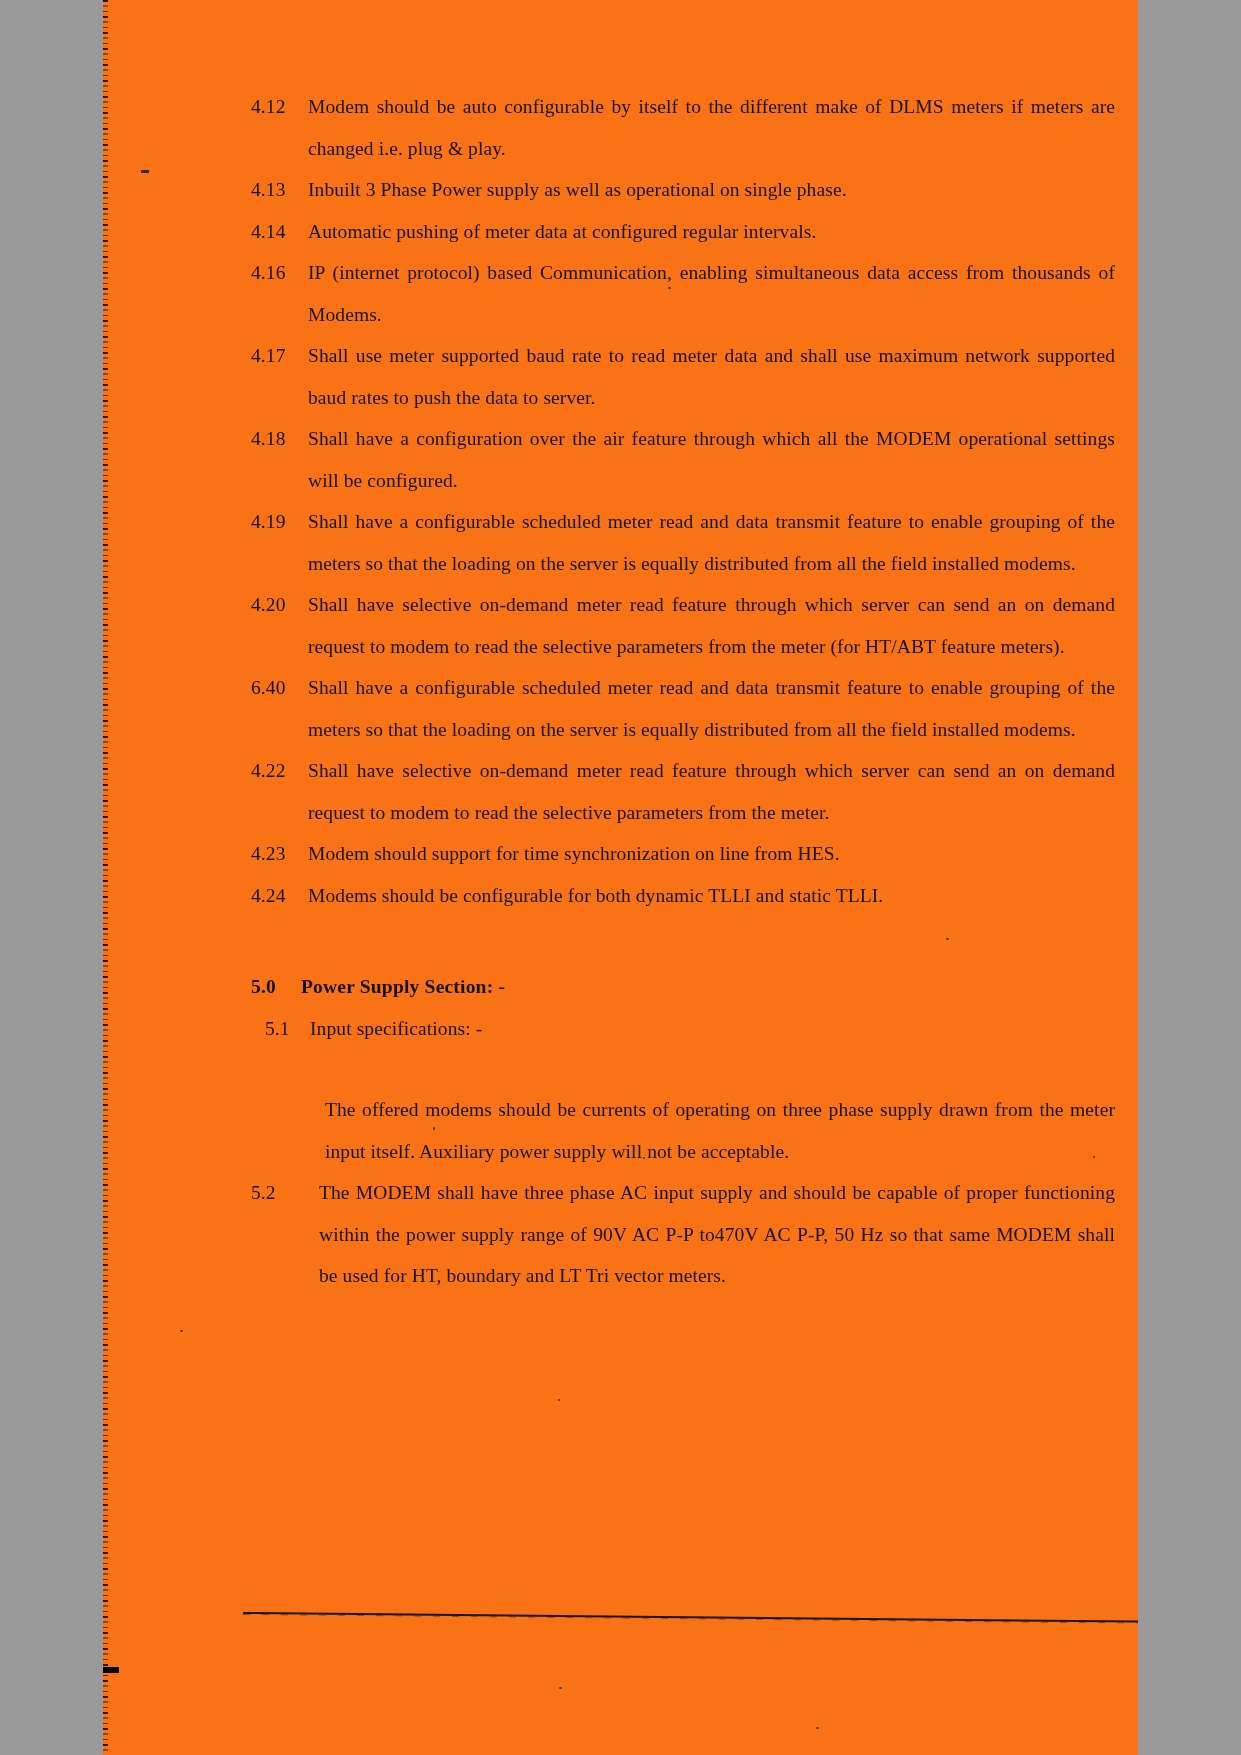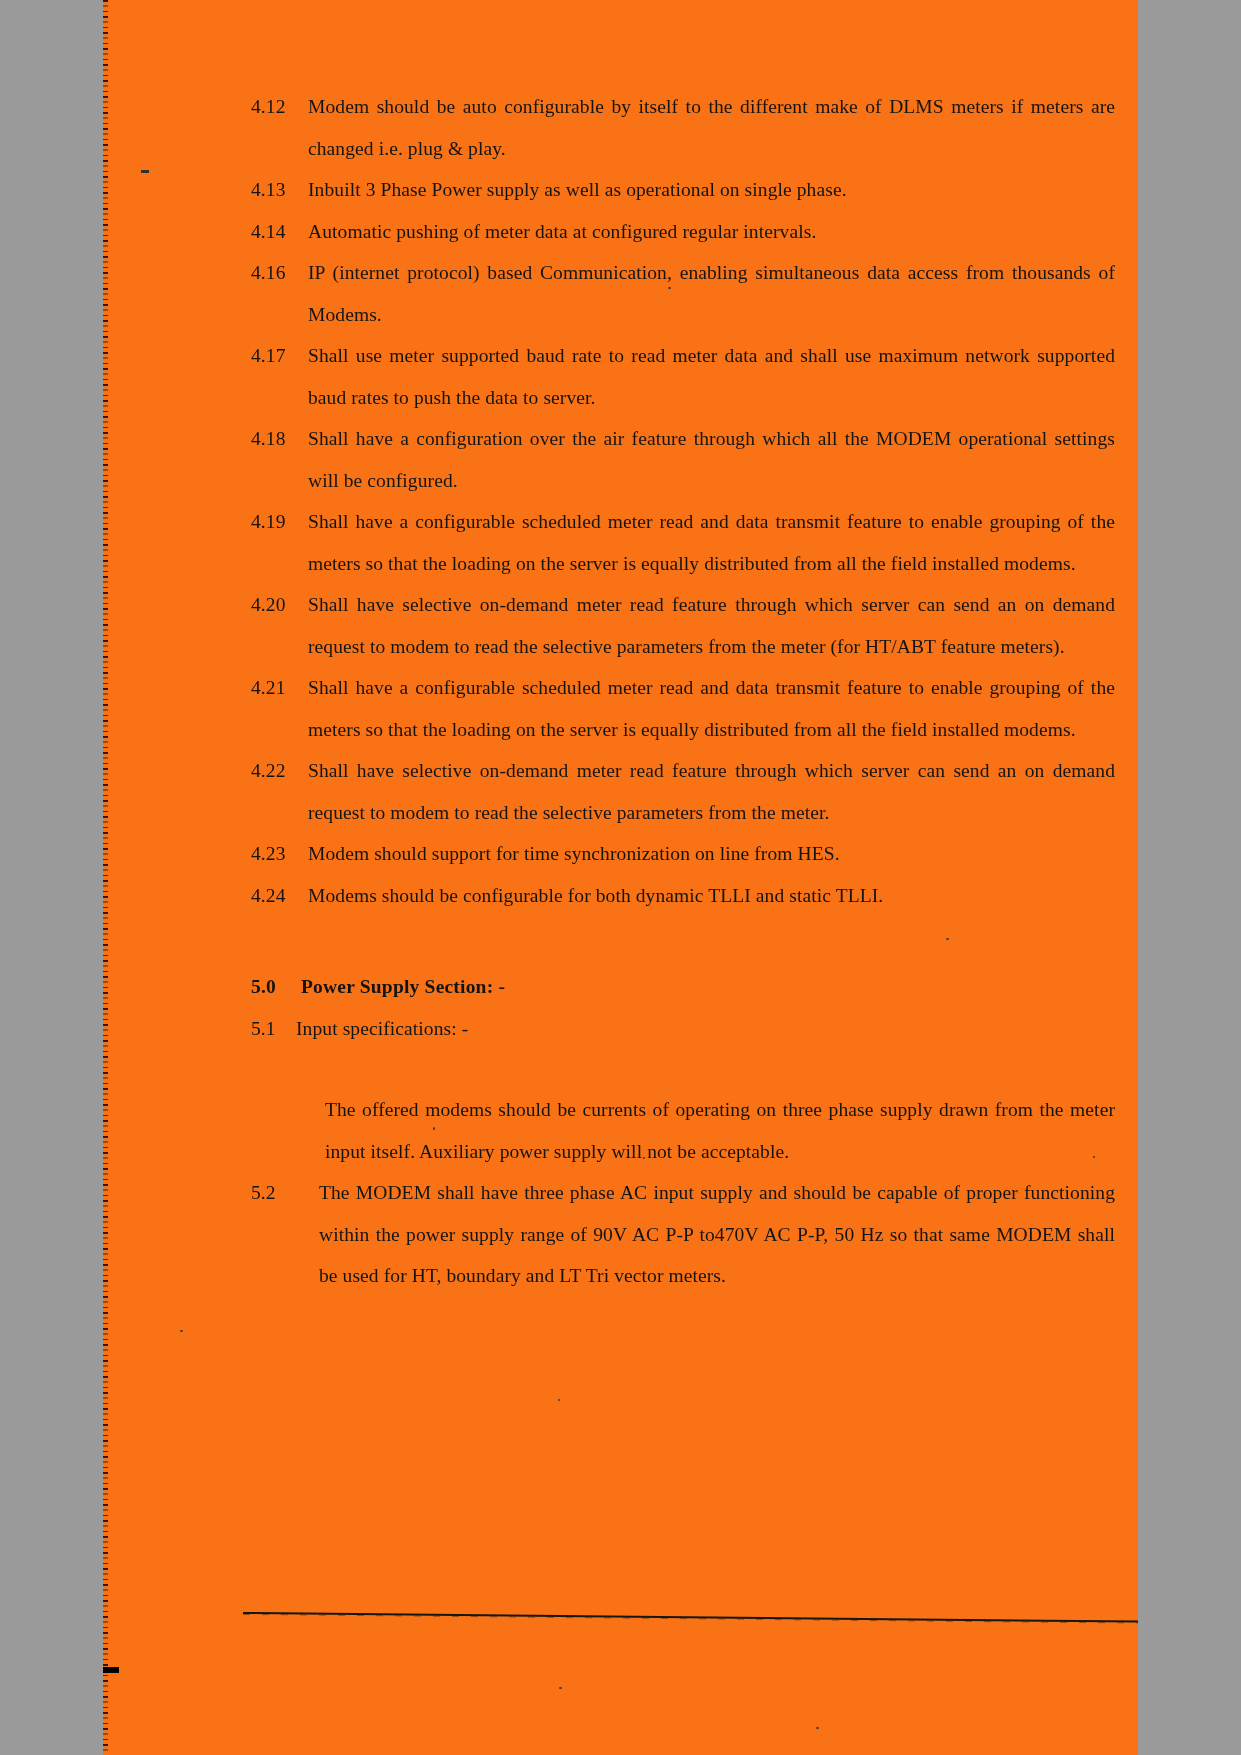--- a/index.html
+++ b/index.html
@@ -16,21 +16,21 @@
   .content{
     position:absolute;left:148px;top:86px;width:864px;
     font-size:19.5px;line-height:41.5px;
     letter-spacing:.1px;
   }
   .item{display:flex;}
   .item .num{flex:none;width:57px;}
   .item .txt{flex:1;text-align:justify;text-justify:inter-word;}
   .sec-heading{display:flex;font-weight:bold;letter-spacing:.2px;}
   .sec-heading .num{flex:none;width:50px;}
-  .subsection{display:flex;}
+  .subsection{display:flex;margin-left:14px;}
   .subsection .num{flex:none;width:45px;}
   .plain-para{padding-left:74px;text-align:justify;text-justify:inter-word;}
   .item-52 .num{width:68px;}
   .spacer-a{height:50px;}
   .spacer-b{height:40px;}
   
   .footer-rule{
     position:absolute;left:140px;top:1612px;width:998px;height:2px;
     background:#161616;
     transform:rotate(0.55deg);transform-origin:left center;
@@ -121,21 +121,21 @@
     </div>
     <div class="item">
       <span class="num">4.19</span>
       <span class="txt">Shall have a configurable scheduled meter read and data transmit feature to enable grouping of the meters so that the loading on the server is equally distributed from all the field installed modems.</span>
     </div>
     <div class="item">
       <span class="num">4.20</span>
       <span class="txt">Shall have selective on-demand meter read feature through which server can send an on demand request to modem to read the selective parameters from the meter (for HT/ABT feature meters).</span>
     </div>
     <div class="item">
-      <span class="num">4.21</span>
+      <span class="num">6.40</span>
       <span class="txt">Shall have a configurable scheduled meter read and data transmit feature to enable grouping of the meters so that the loading on the server is equally distributed from all the field installed modems.</span>
     </div>
     <div class="item">
       <span class="num">4.22</span>
       <span class="txt">Shall have selective on-demand meter read feature through which server can send an on demand request to modem to read the selective parameters from the meter.</span>
     </div>
     <div class="item">
       <span class="num">4.23</span>
       <span class="txt">Modem should support for time synchronization on line from HES.</span>
     </div>

